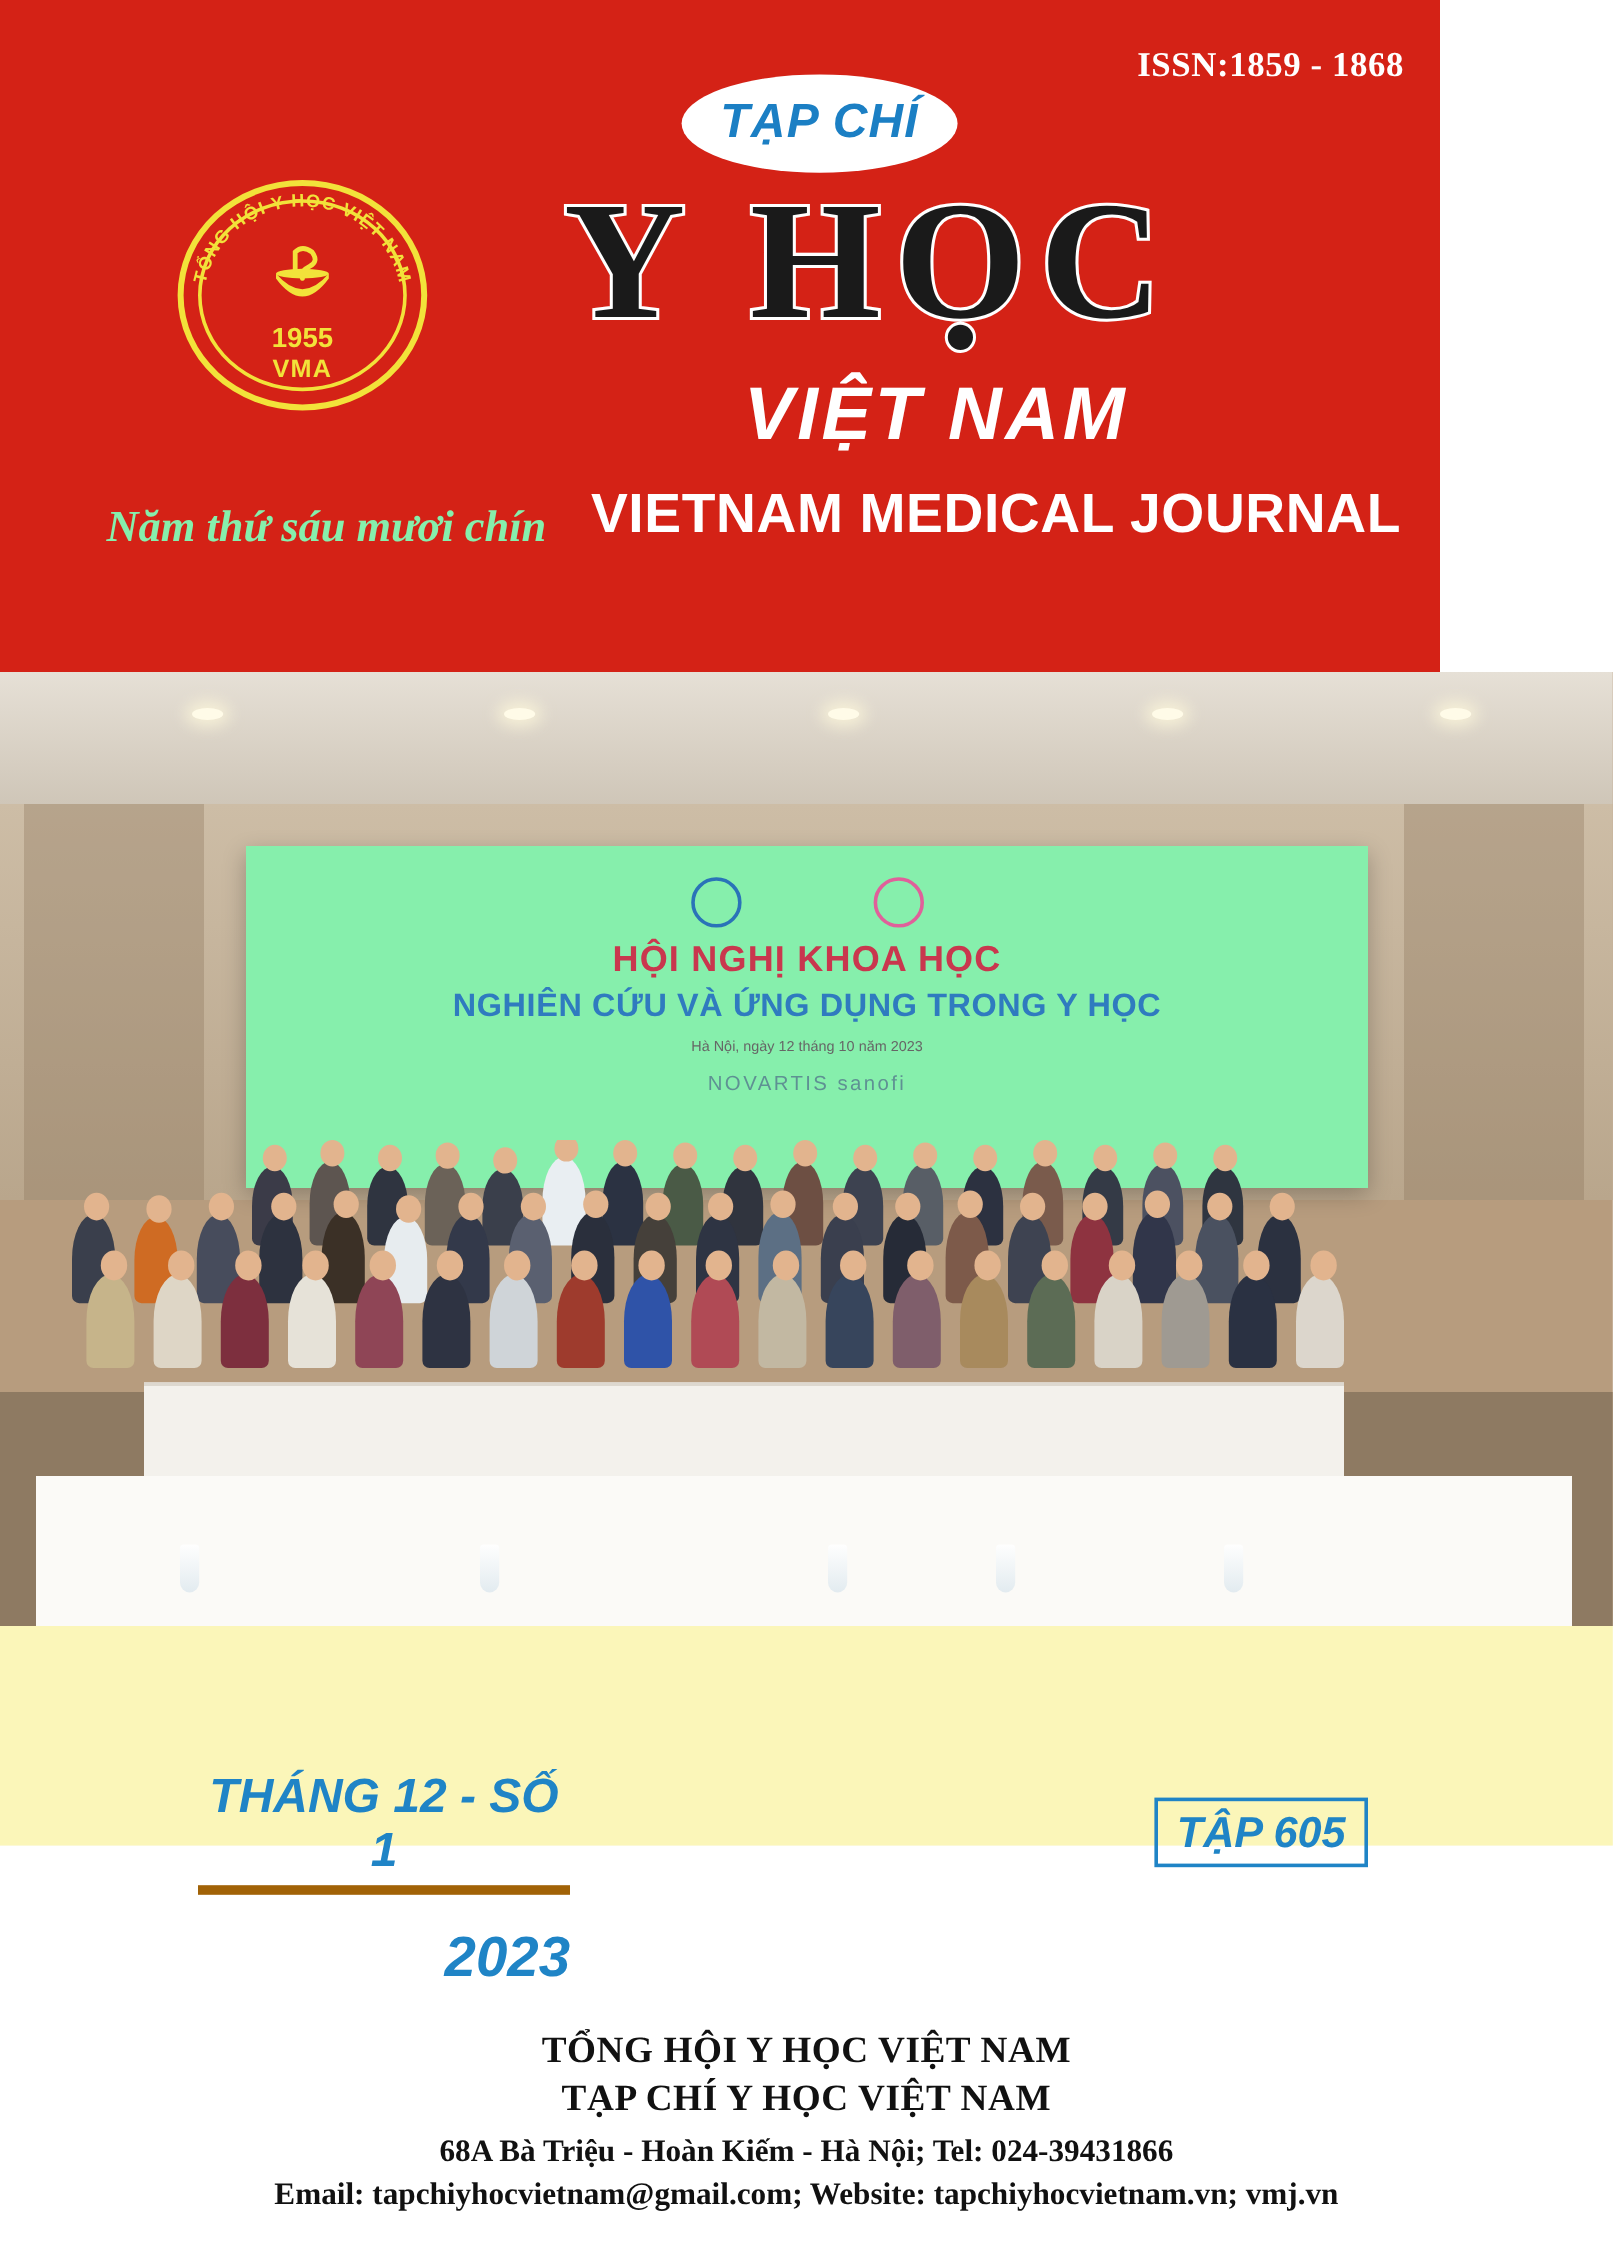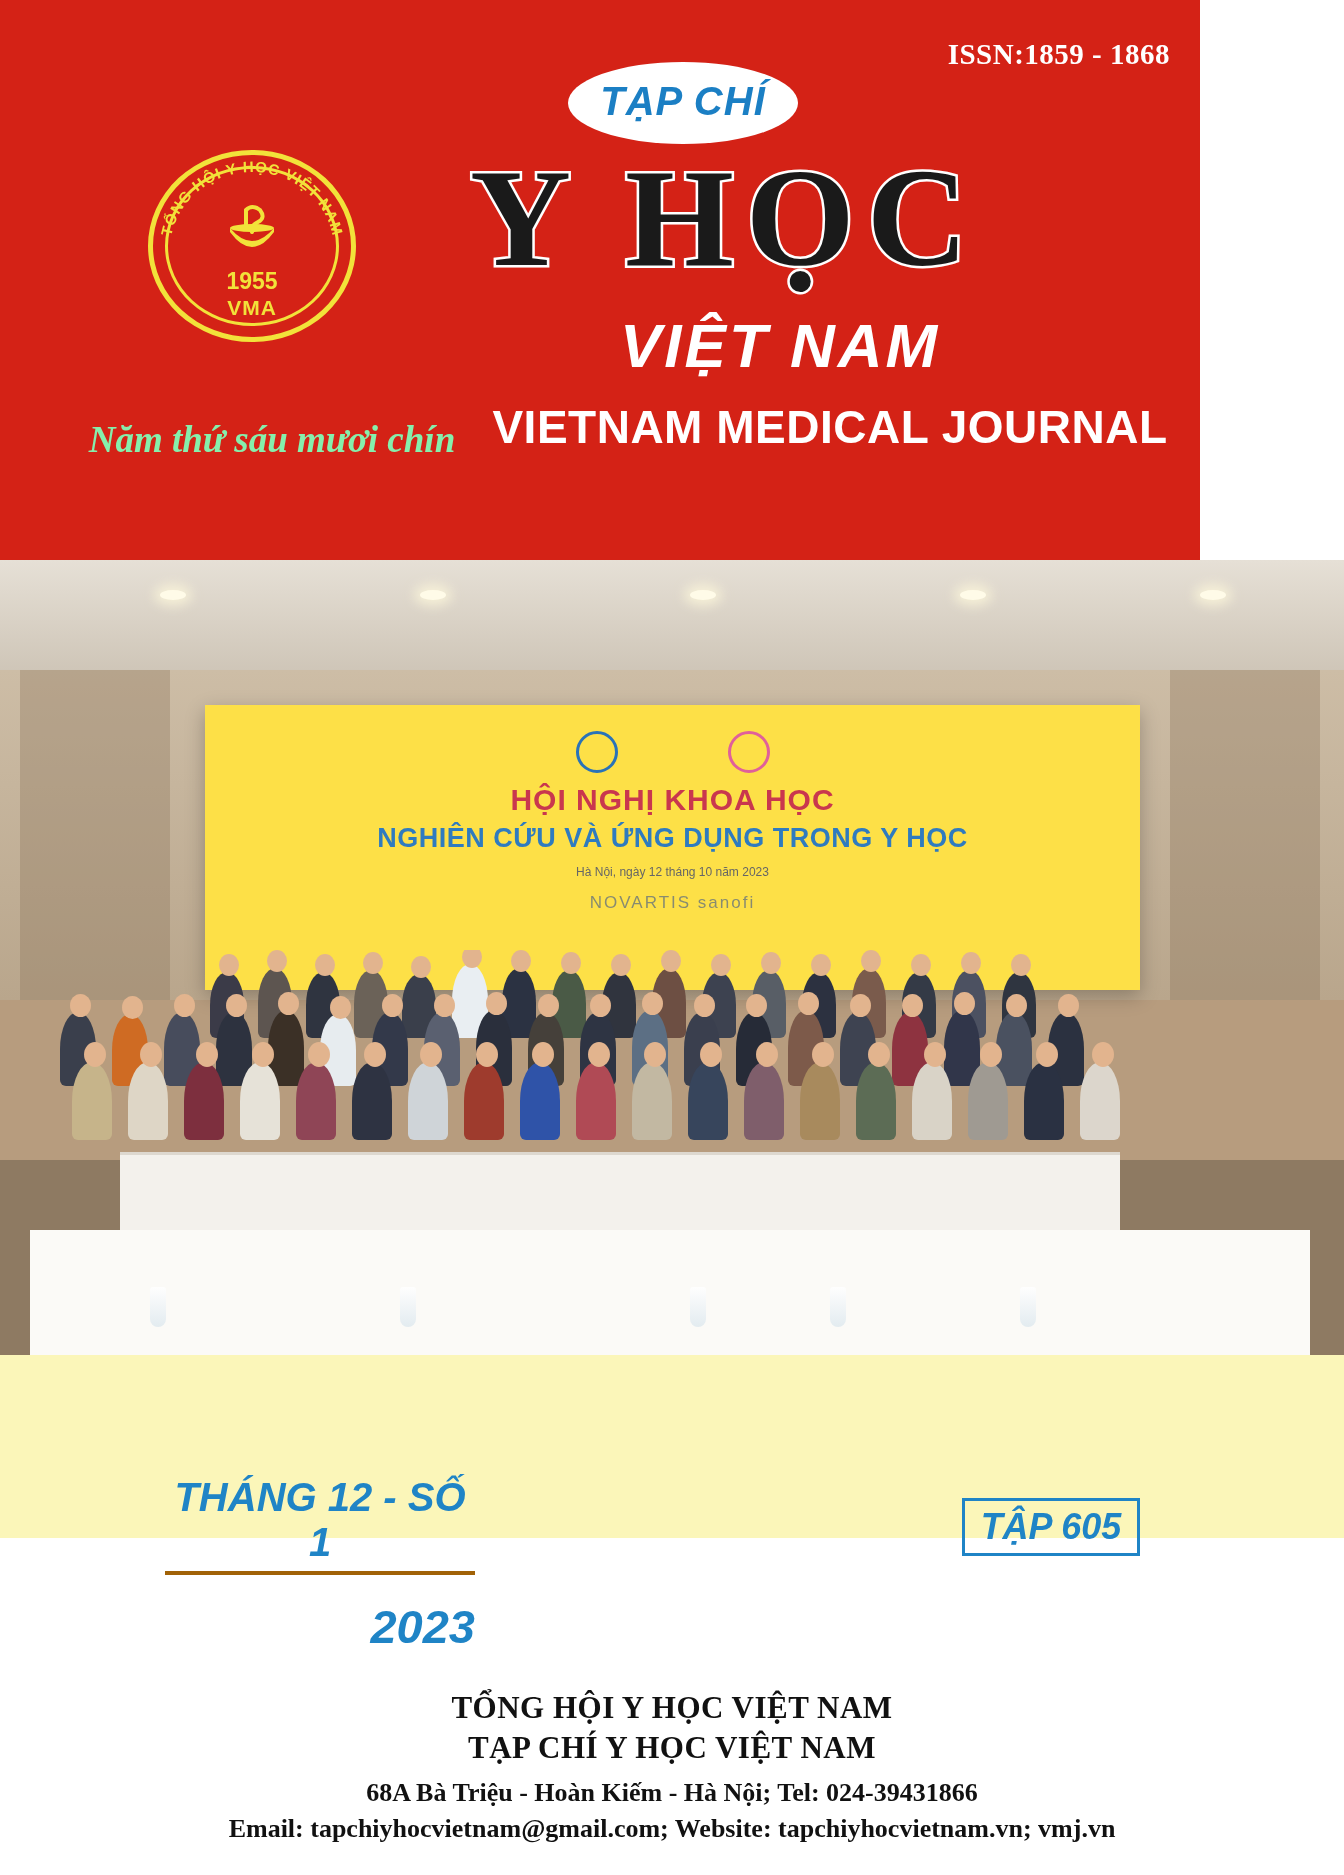--- a/index.html
+++ b/index.html
@@ -214,21 +214,21 @@
     background: linear-gradient(#cdbda6, #b9a68c);
   }
   .ph-wall-panel {
     position: absolute; top: 110px; width: 150px; height: 330px;
     background: rgba(140,118,92,.35);
   }
   .ph-screen {
     position: absolute;
     left: 205px; top: 145px;
     width: 935px; height: 285px;
-    background: #fde047;
+    background: #86efac;
     box-shadow: 0 6px 18px rgba(0,0,0,.25);
   }
   .ph-screen-logos {
     position: absolute; left: 0; top: 26px; width: 935px;
     display: flex; justify-content: center; gap: 110px;
   }
   .ph-logo-circ {
     width: 36px; height: 36px; border-radius: 50%;
     border: 3px solid #2a73b8;
   }
@@ -300,21 +300,21 @@
     width: 310px;
     text-align: center;
   }
   .issue-month {
     color: #1f84c6;
     font-family: "Liberation Sans", sans-serif;
     font-weight: bold;
     font-style: italic;
     font-size: 40px;
     padding-bottom: 6px;
-    border-bottom: 4px solid #a16207;
+    border-bottom: 8px solid #a16207;
     display: inline-block;
   }
   .issue-year {
     margin-top: 24px;
     color: #1f84c6;
     font-family: "Liberation Sans", sans-serif;
     font-weight: bold;
     font-style: italic;
     font-size: 47px;
     text-align: right;

